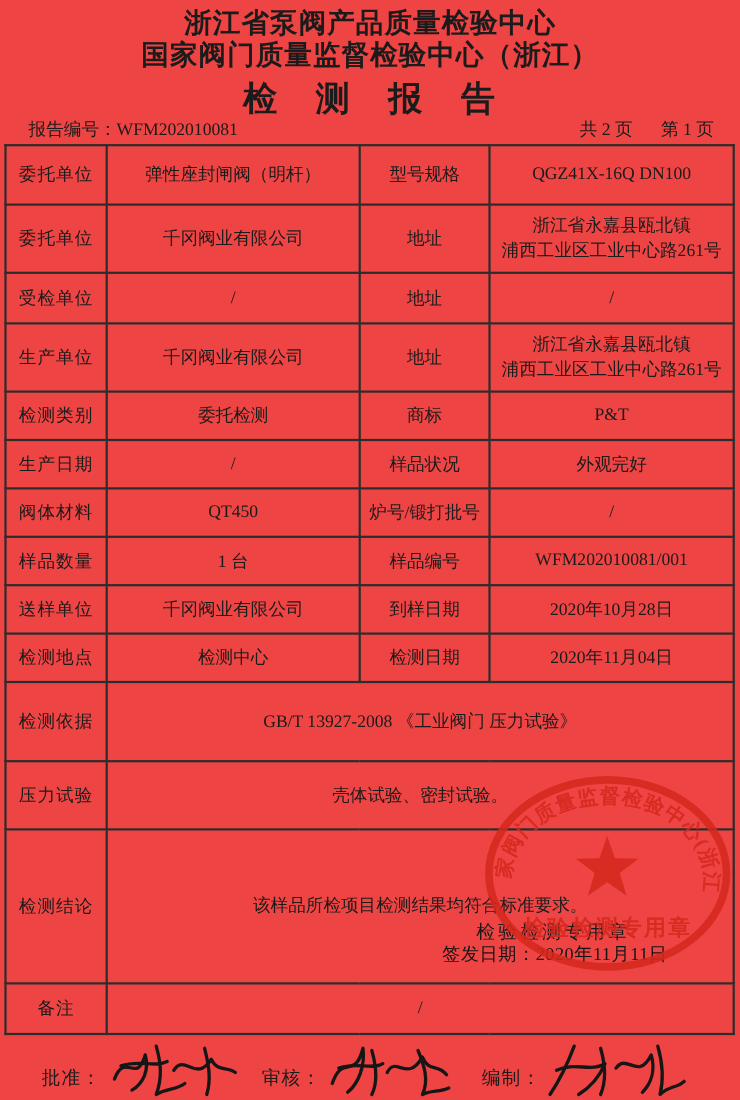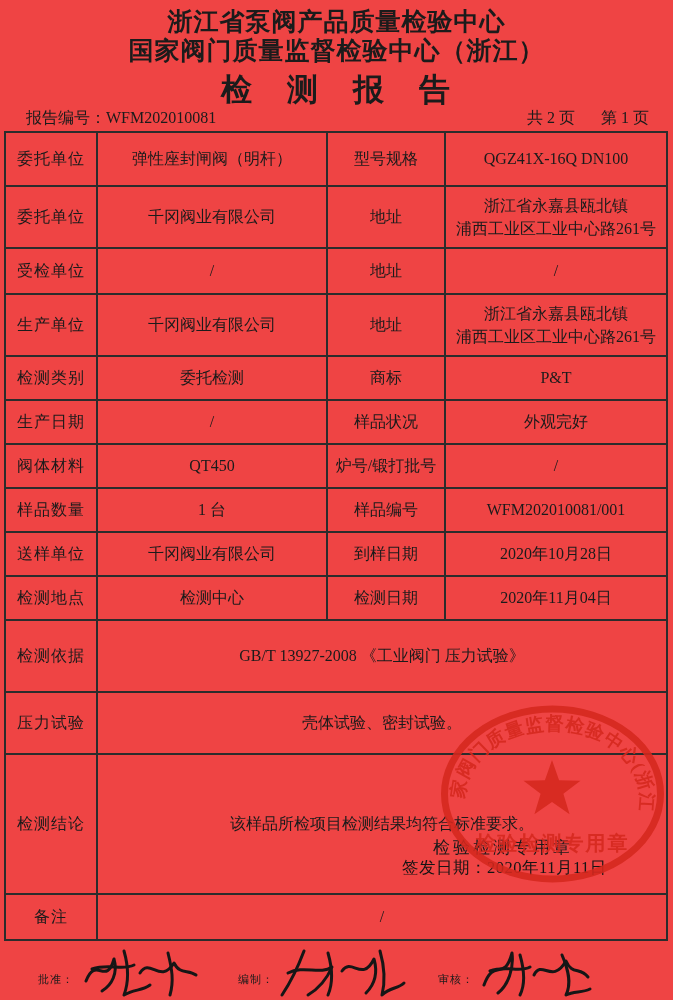--- a/index.html
+++ b/index.html
@@ -104,21 +104,21 @@
     letter-spacing: 0.5px;
   }
   
   .footer {
     display: flex;
     align-items: flex-start;
     padding-left: 38px;
     margin-top: 10px;
   }
   .sig-group { display: flex; align-items: center; width: 200px; flex: none; }
-  .sig-group .sig-label { font-size: 11px; letter-spacing: 1px; padding-top: 6px; }
+  .sig-group .sig-label { font-size: 17px; letter-spacing: 1px; padding-top: 6px; }
   .sig-group svg { margin-left: 2px; margin-top: -6px; }
 </style>
 </head>
 <body>
 
 <div class="page">
 
   <div class="org-title first">浙江省泵阀产品质量检验中心</div>
   <div class="org-title">国家阀门质量监督检验中心（浙江）</div>
   <div class="report-title">检　测　报　告</div>
@@ -246,38 +246,38 @@
         <g fill="none" stroke="#161616" stroke-width="3" stroke-linecap="round" stroke-linejoin="round">
           <path d="M10,36 C20,10 30,42 38,14 C42,28 36,40 26,46"></path>
           <path d="M16,24 C34,18 46,26 58,20"></path>
           <path d="M48,6 C52,20 54,34 48,50 C58,44 66,46 74,40"></path>
           <path d="M64,28 C74,12 84,40 98,18 C104,30 112,24 120,30"></path>
           <path d="M92,8 C96,24 98,36 94,50"></path>
         </g>
       </svg>
     </div>
     <div class="sig-group">
+      <span class="sig-label">审核：</span>
+      <svg width="125" height="56" viewBox="0 0 125 56">
+        <g fill="none" stroke="#161616" stroke-width="3" stroke-linecap="round" stroke-linejoin="round">
+          <path d="M8,40 C18,12 28,38 36,8 C38,24 32,40 22,48"></path>
+          <path d="M14,26 C30,20 44,28 54,22"></path>
+          <path d="M44,10 C48,24 50,38 44,50"></path>
+          <path d="M58,30 C66,14 76,40 90,16 C96,30 104,22 112,32"></path>
+          <path d="M86,10 C92,24 96,38 90,50 C98,46 106,48 114,44"></path>
+        </g>
+      </svg>
+    </div>
+    <div class="sig-group">
       <span class="sig-label">编制：</span>
       <svg width="135" height="56" viewBox="0 0 135 56">
         <g fill="none" stroke="#161616" stroke-width="3" stroke-linecap="round" stroke-linejoin="round">
           <path d="M28,6 C22,22 14,38 6,50"></path>
           <path d="M12,28 C28,20 44,30 56,22 C50,36 42,44 32,50"></path>
           <path d="M52,8 C56,22 58,36 52,50"></path>
           <path d="M66,26 C76,12 86,38 98,14 C102,28 98,40 90,48"></path>
           <path d="M104,6 C108,20 110,34 106,50 C114,42 122,44 128,38"></path>
         </g>
       </svg>
     </div>
-    <div class="sig-group">
-      <span class="sig-label">审核：</span>
-      <svg width="125" height="56" viewBox="0 0 125 56">
-        <g fill="none" stroke="#161616" stroke-width="3" stroke-linecap="round" stroke-linejoin="round">
-          <path d="M8,40 C18,12 28,38 36,8 C38,24 32,40 22,48"></path>
-          <path d="M14,26 C30,20 44,28 54,22"></path>
-          <path d="M44,10 C48,24 50,38 44,50"></path>
-          <path d="M58,30 C66,14 76,40 90,16 C96,30 104,22 112,32"></path>
-          <path d="M86,10 C92,24 96,38 90,50 C98,46 106,48 114,44"></path>
-        </g>
-      </svg>
-    </div>
   </div>
 
 </div>
 
 </body></html>

